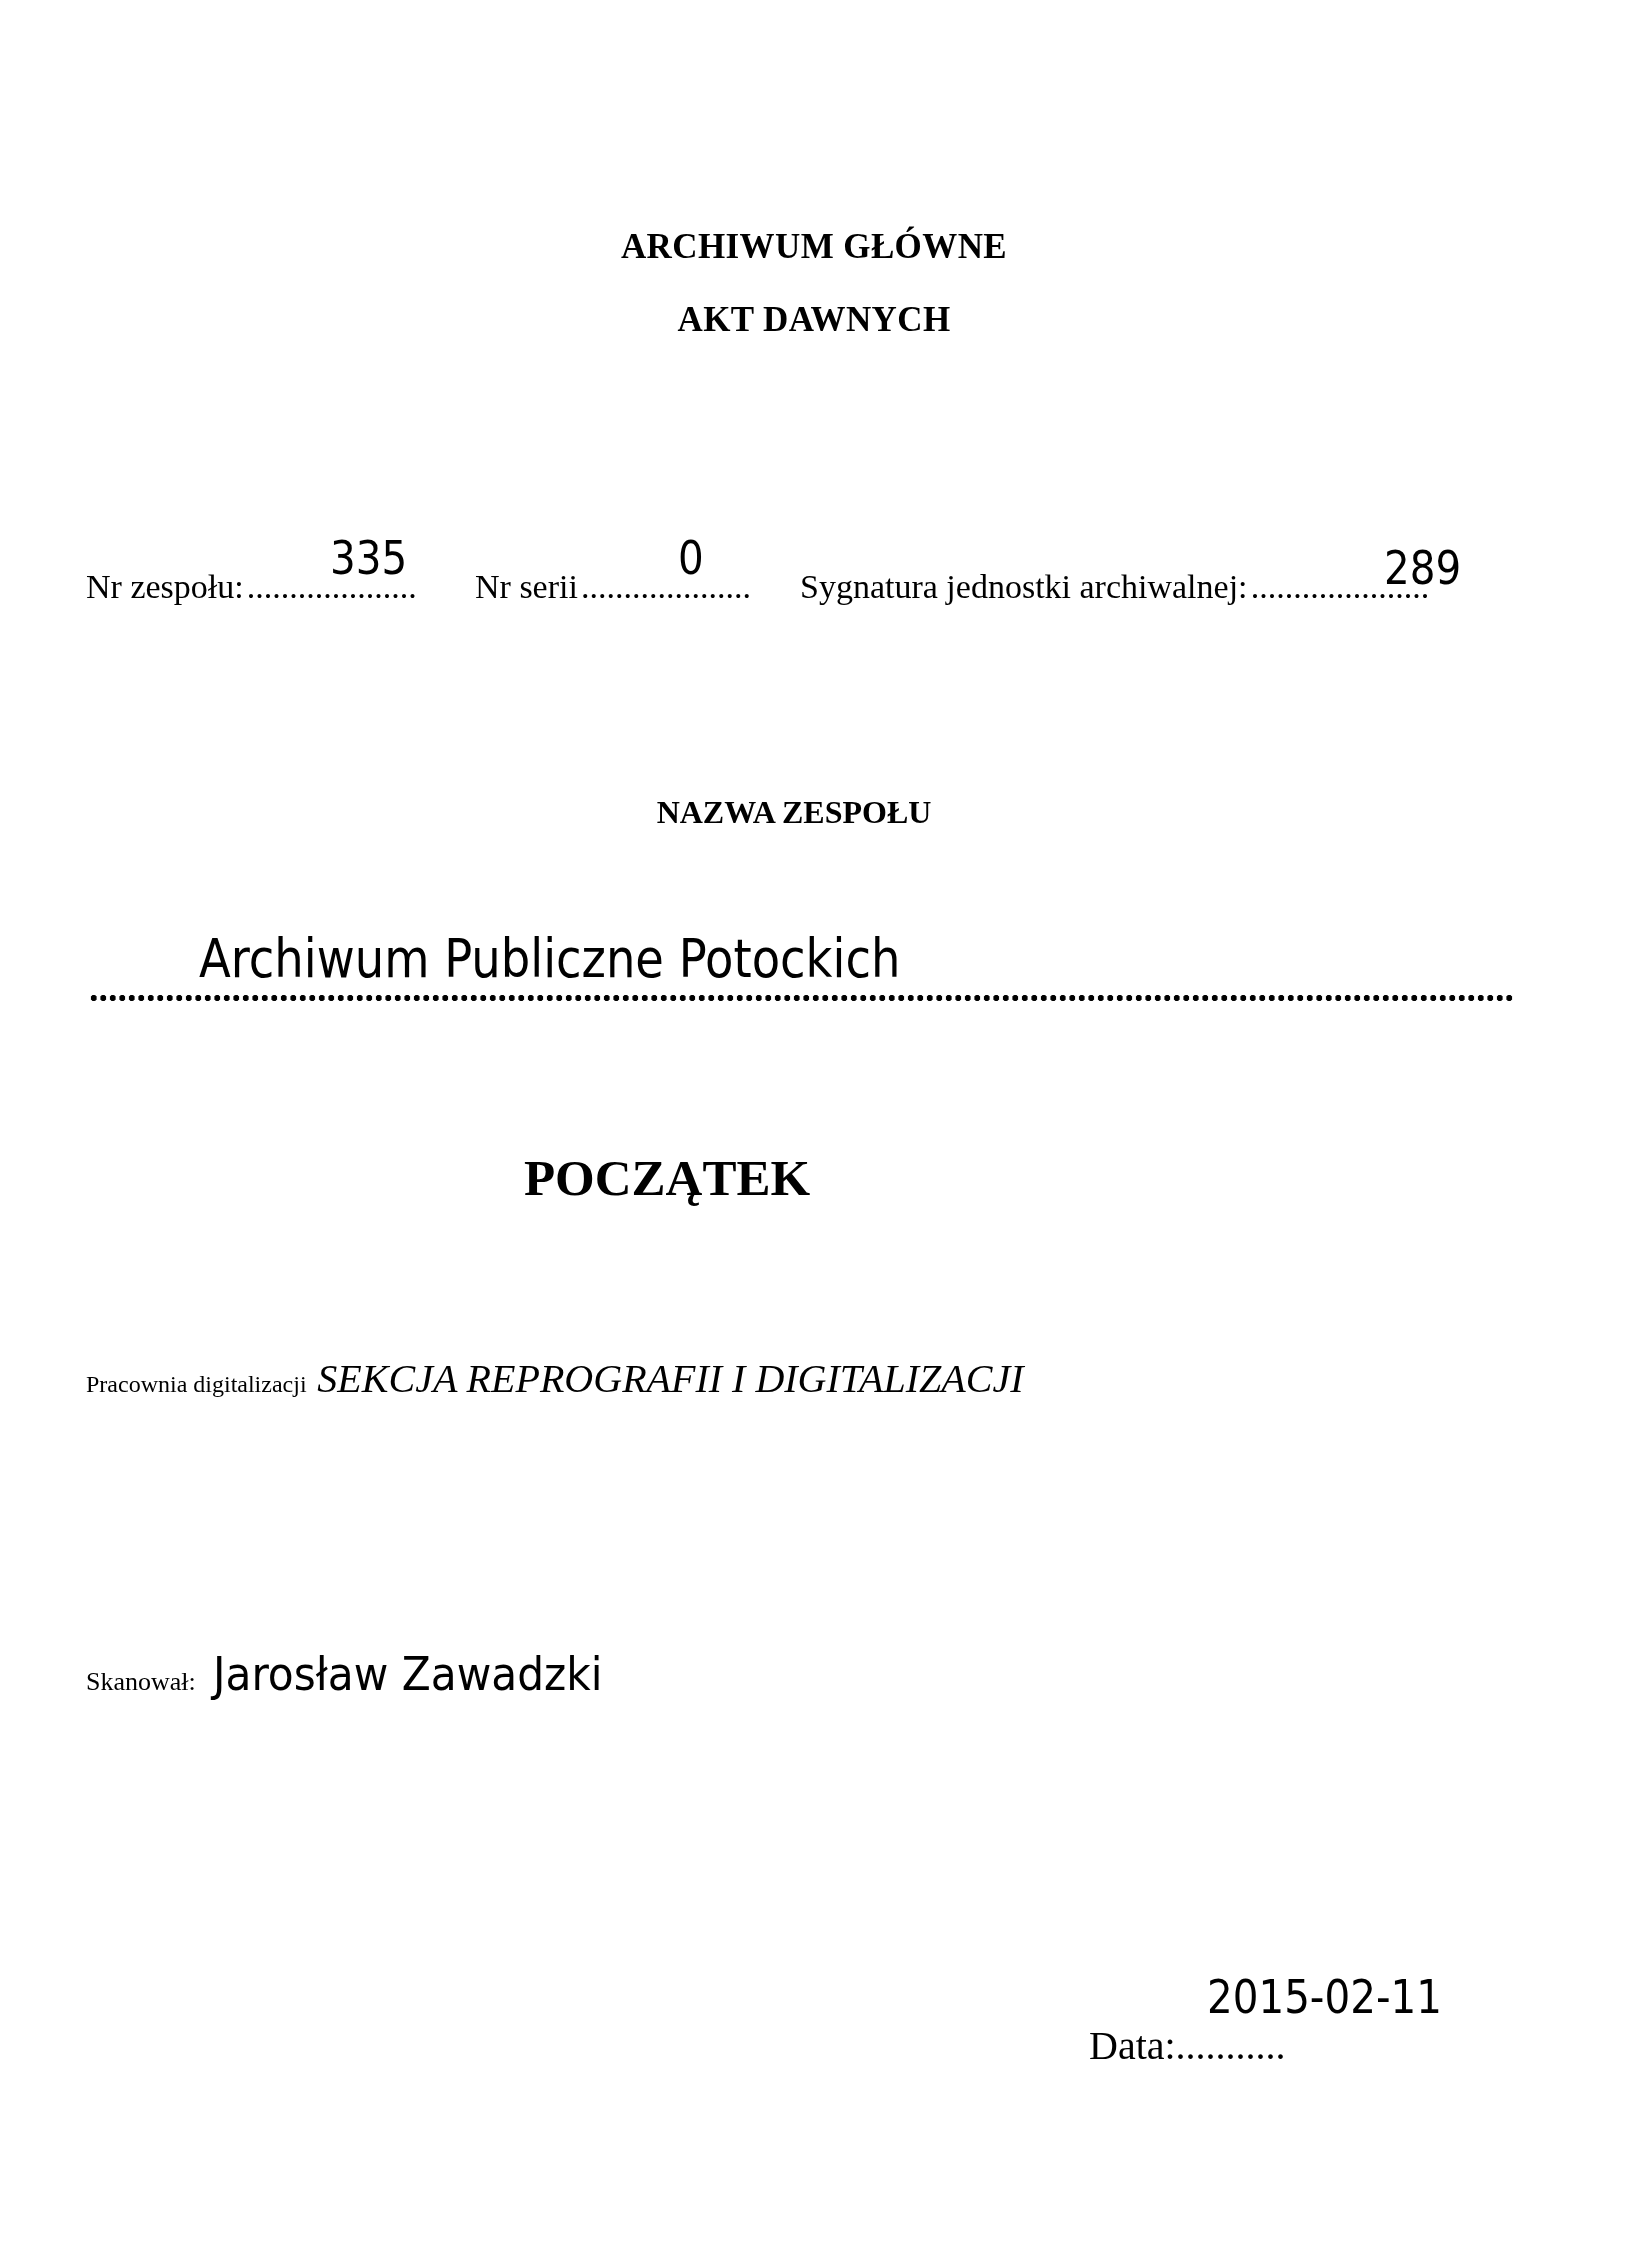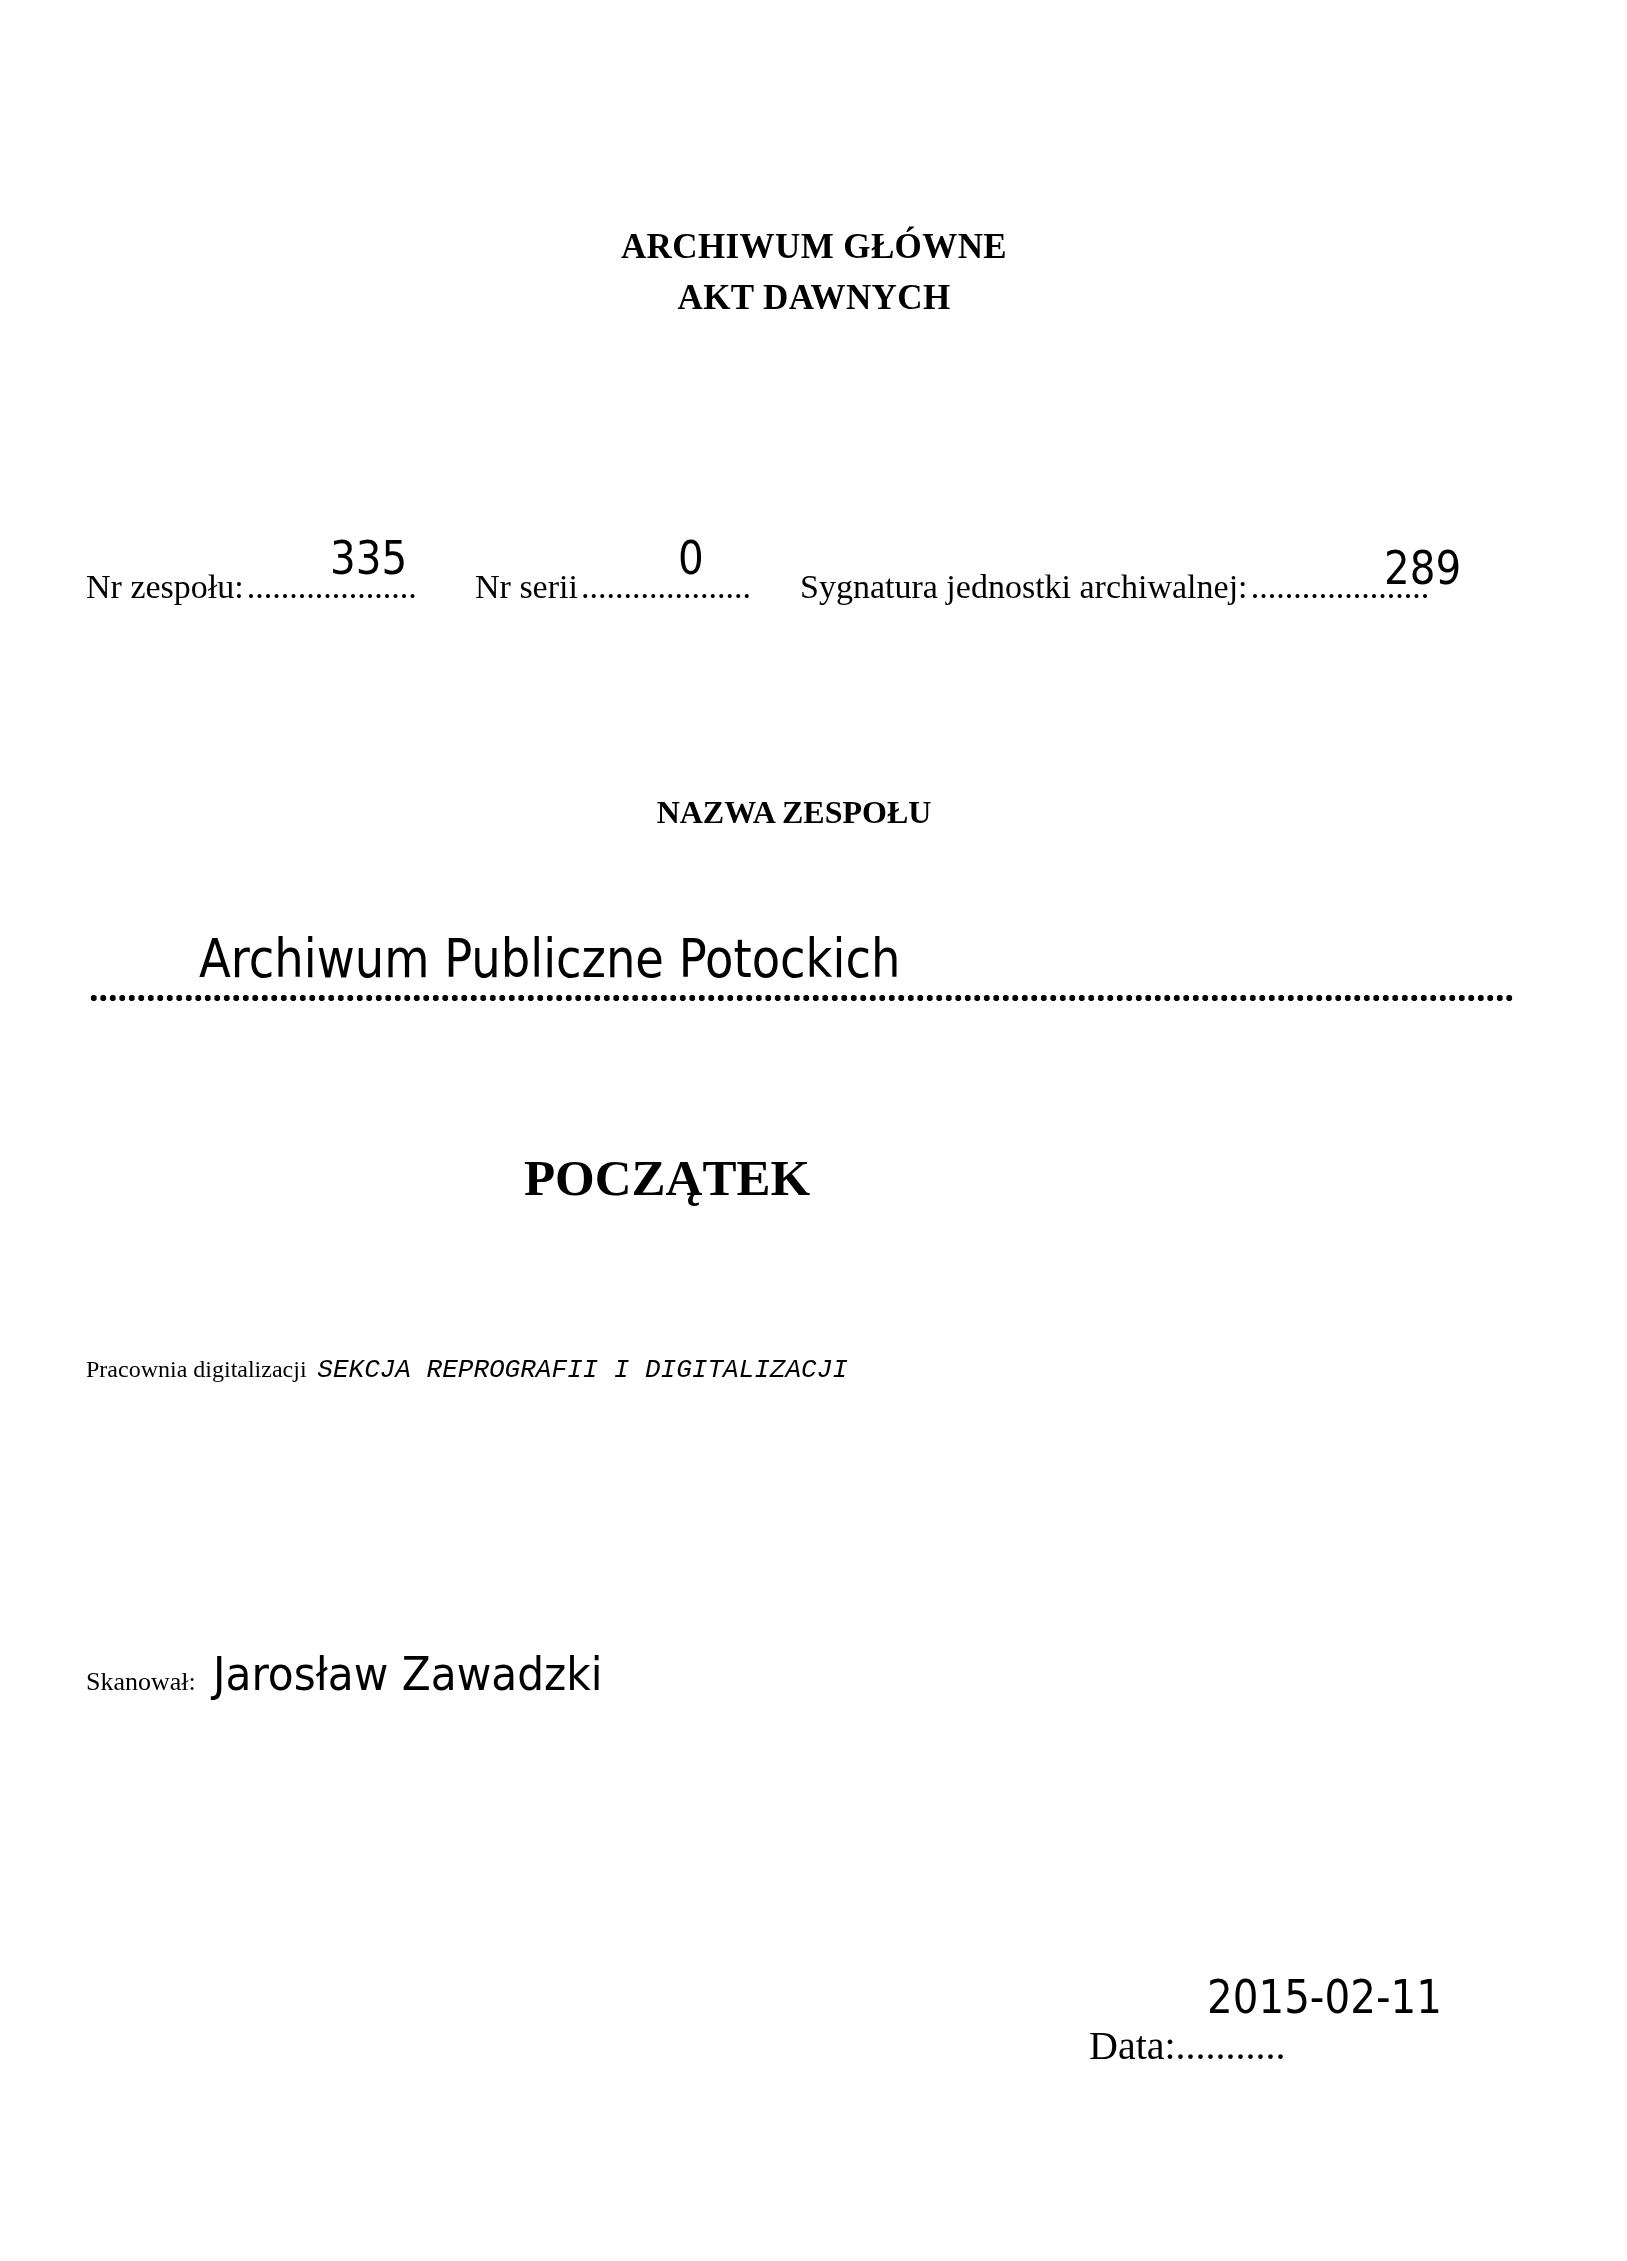--- a/index.html
+++ b/index.html
@@ -15,21 +15,21 @@
       color: #000000;
       font-family: "Liberation Serif", "DejaVu Serif", serif;
     }
     .abs { position: absolute; white-space: nowrap; }
 
     .hdr {
       left: 0; width: 1628px; text-align: center;
       font-weight: bold; font-size: 35px; letter-spacing: 0.4px;
     }
     #hdr-line1 { top: 227px; }
-    #hdr-line2 { top: 278px; }
+    #hdr-line2 { top: 300px; }
 
     
     .row-label { font-size: 34px; }
     .dots { font-size: 34px; letter-spacing: 0px; }
     .handwritten {
       font-family: "DejaVu Sans", "Liberation Sans", sans-serif;
       font-size: 47px;
       font-weight: normal;
       transform: scaleX(0.86);
       transform-origin: left top;
@@ -56,21 +56,21 @@
       background-repeat: repeat-x;
     }
 
     #poczatek {
       left: 0; width: 1334px; text-align: center; top: 1149px;
       font-weight: bold; font-size: 51px;
     }
 
     #pracownia-row { left: 86px; top: 1355px; }
     #pracownia-label { font-size: 24px; }
-    #pracownia-value { font-size: 26px; font-style: italic; margin-left: 7.7px; font-family: Liberation Mono, monospace; }
+    #pracownia-value { font-size: 40px; font-style: italic; margin-left: 7.7px; }
 
     #skanowal-row { left: 86px; top: 1646px; }
     #skanowal-label { font-size: 26px; }
     #skanowal-value {
       font-family: "DejaVu Sans", "Liberation Sans", sans-serif;
       font-size: 47px; margin-left: 13.8px;
       display: inline-block; transform: scaleX(0.9); transform-origin: left center;
     }
 
     #data-label { left: 1089px; top: 2022px; font-size: 40px; }

